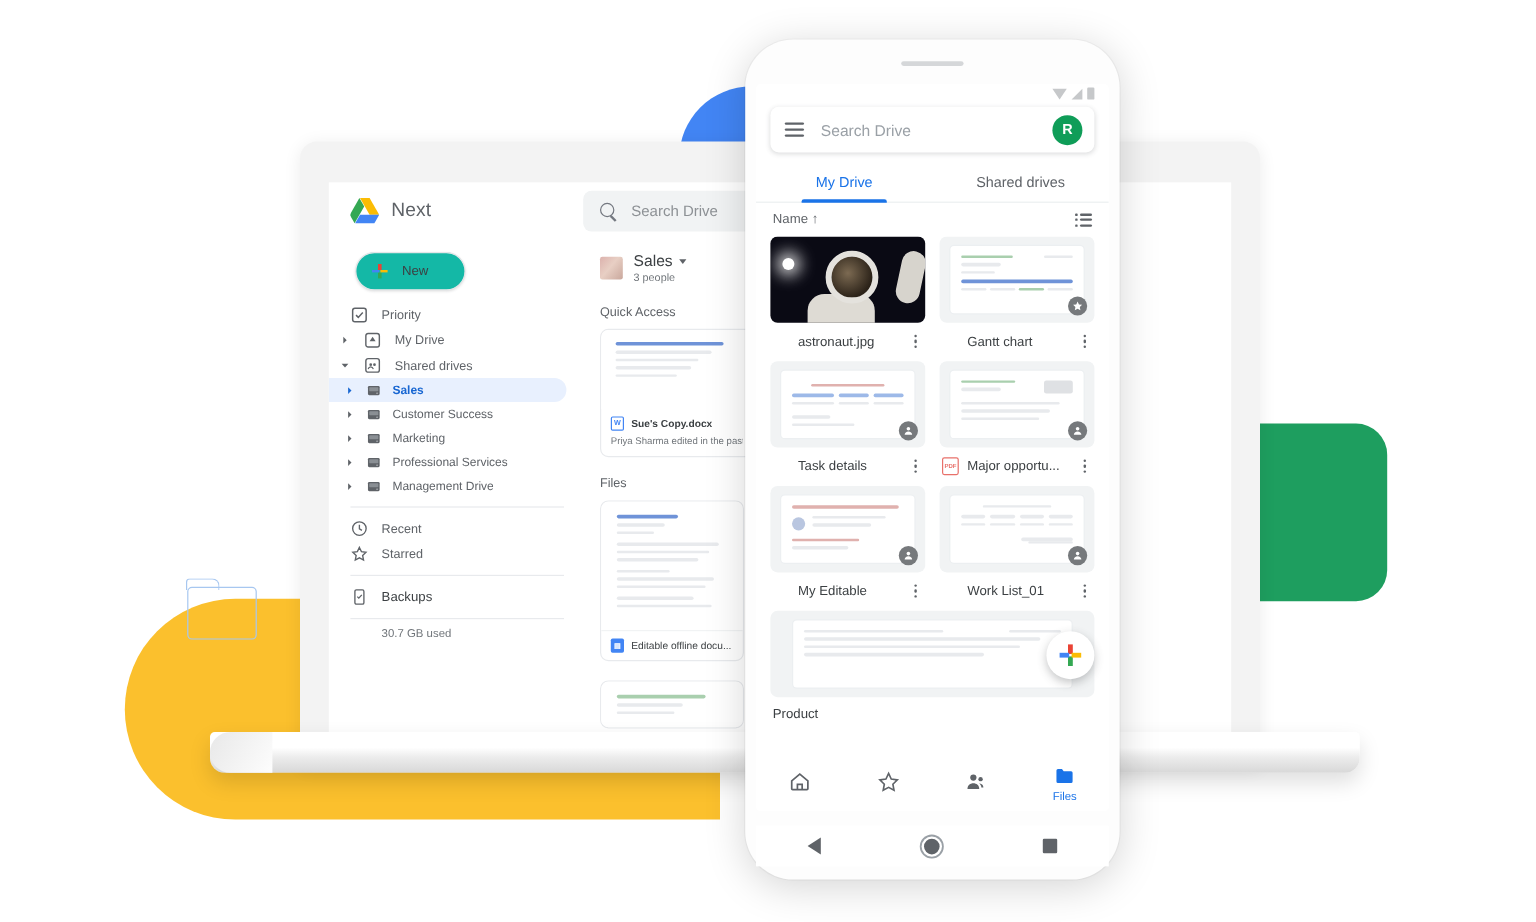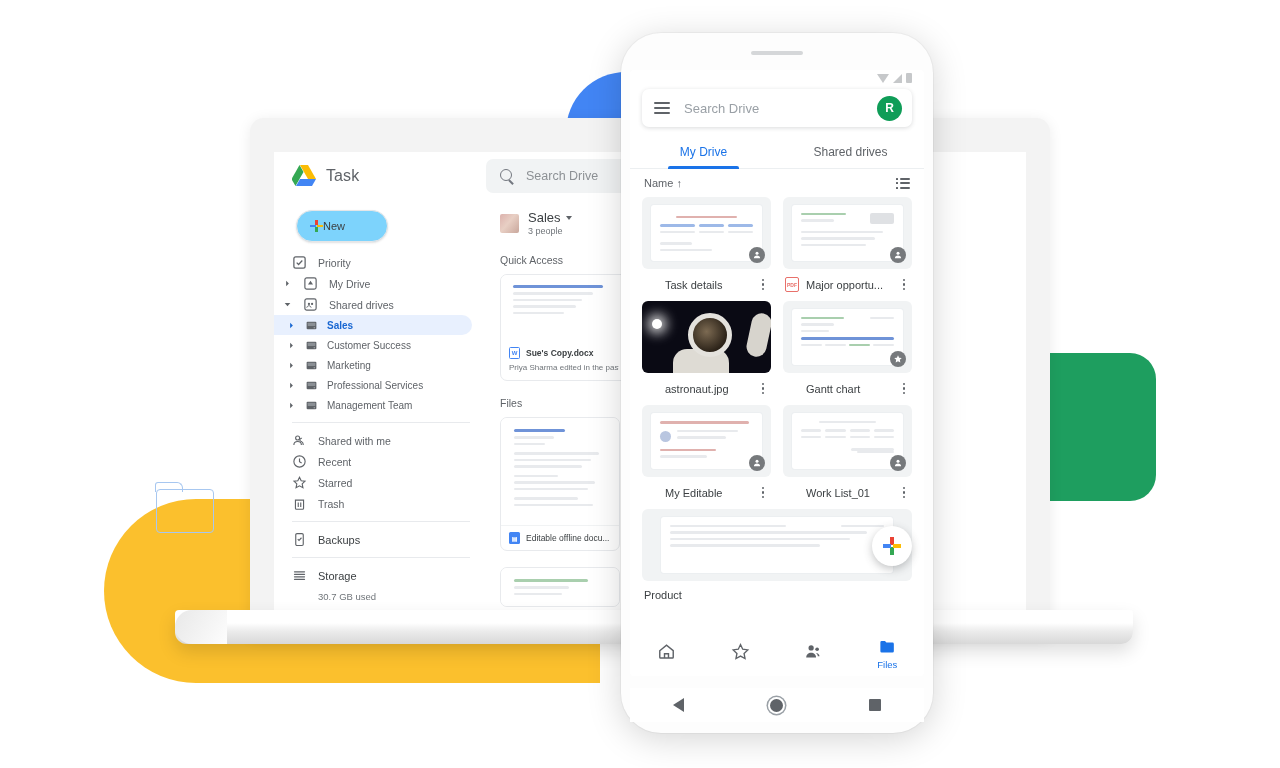--- a/index.html
+++ b/index.html
@@ -86,23 +86,23 @@
     border:1.6px solid #747880; border-radius:50%; }
   .mag::after { content:""; position:absolute; left:9px; top:9.5px; width:6px; height:1.6px;
     background:#747880; transform:rotate(45deg); transform-origin:left center; }
 
   #drive-body { flex:1; display:flex; min-height:0; }
 
   
   #drive-sidebar { width:212px; flex:0 0 212px; padding-top:6px; }
   #new-button {
     width:92px; height:32px; margin:4px 0 10px 22px;
-    border:1px solid #e4e6e8; border-radius:17px; background:#7dd3fc;
+    border:1px solid #e4e6e8; border-radius:17px; background:#14b8a6;
     box-shadow:0 1px 2px rgba(60,64,67,.16);
-    display:flex; align-items:center; gap:0; padding-left:13px;
+    display:flex; align-items:center; gap:12px; padding-left:13px;
   }
   #new-label { font-size:11px; color:#3c4043; }
   .gplus { width:13px; height:13px; position:relative; flex:0 0 13px; }
   .gplus i { position:absolute; display:block; }
   .gplus i:nth-child(1){ left:5.2px; top:0; width:2.6px; height:5.6px; background:#ea4335; }
   .gplus i:nth-child(2){ left:5.2px; top:7.4px; width:2.6px; height:5.6px; background:#34a853; }
   .gplus i:nth-child(3){ left:0; top:5.2px; width:5.6px; height:2.6px; background:#4285f4; }
   .gplus i:nth-child(4){ left:7.4px; top:5.2px; width:5.6px; height:2.6px; background:#fbbc04; }
 
   .nav-item {
@@ -289,21 +289,21 @@
             <div id="drive-brand">
               <span class="drive-logo">
                 <svg viewBox="0 0 24 22" width="24" height="22">
                   <path d="M8 0 L16 0 L24 14 L16 14 Z" fill="#fbbc04"></path>
                   <path d="M8 0 L0 14 L8 14 L16 0 Z" fill="#34a853" opacity="0"></path>
                   <path d="M8 0 L0 14 L4 21 L12 7 Z" fill="#34a853" transform="translate(-0.5,0)"></path>
                   <path d="M8 0 L16 14 L8 14 L4 7 Z" fill="#4285f4" opacity="0"></path>
                   <path d="M4 21 L20 21 L24 14 L8 14 Z" fill="#4285f4"></path>
                 </svg>
               </span>
-              <span id="drive-brand-text">Task</span>
+              <span id="drive-brand-text">Next</span>
             </div>
             <div id="drive-search">
               <span class="mag"></span>
               <span id="drive-search-text">Search Drive</span>
             </div>
           </div>
 
           <div id="drive-body">
 
             <div id="drive-sidebar">
@@ -429,88 +429,60 @@
                       <path d="M3 1 L7 5 L3 9 Z" fill="#5f6368"></path>
                     </svg>
                 </span>
                 <span class="ico">
                   <svg viewBox="0 0 24 24">
                       <rect x="3" y="5" width="18" height="14" rx="2" fill="#5f6368"></rect>
                       <rect x="5" y="7" width="14" height="6" rx="1" fill="#8a8f94"></rect>
                       <circle cx="17" cy="16" r="1" fill="#dadce0"></circle>
                     </svg>
                 </span>
-                <span class="clip">Management Team</span>
+                <span class="clip">Management Drive</span>
               </div>
 
               <div class="nav-divider"></div>
 
-              <div class="nav-item">
-                <span class="ico">
-                  <svg viewBox="0 0 24 24" fill="none" stroke="#5f6368" stroke-width="1.8">
-                      <circle cx="9" cy="8" r="3.2"></circle>
-                      <path d="M3 19c0-3.3 2.7-5.5 6-5.5s6 2.2 6 5.5"></path>
-                      <path d="M16 8.5a2.6 2.6 0 100 5"></path>
-                      <path d="M18 19c0-2.4-.9-4-2.3-4.8"></path>
-                    </svg>
-                </span>
-                <span>Shared with me</span>
-              </div>
 
               <div class="nav-item">
                 <span class="ico">
                   <svg viewBox="0 0 24 24" fill="none" stroke="#5f6368" stroke-width="1.8">
                       <circle cx="12" cy="12" r="9"></circle>
                       <path d="M12 7v5.4l3.4 2"></path>
                     </svg>
                 </span>
                 <span>Recent</span>
               </div>
 
               <div class="nav-item">
                 <span class="ico">
                   <svg viewBox="0 0 24 24" fill="none" stroke="#5f6368" stroke-width="1.8">
                       <path d="M12 3.5l2.7 5.6 6.1.8-4.5 4.3 1.2 6.1L12 17.4l-5.5 2.9 1.2-6.1L3.2 9.9l6.1-.8z"></path>
                     </svg>
                 </span>
                 <span>Starred</span>
               </div>
 
-              <div class="nav-item">
-                <span class="ico">
-                  <svg viewBox="0 0 24 24" fill="none" stroke="#5f6368" stroke-width="1.8">
-                      <path d="M5.5 6.5h13v13a1.6 1.6 0 01-1.6 1.6H7.1a1.6 1.6 0 01-1.6-1.6z"></path>
-                      <path d="M10 10.5v7M14 10.5v7"></path>
-                    </svg>
-                </span>
-                <span>Trash</span>
-              </div>
 
               <div class="nav-divider"></div>
 
               <div class="nav-item strong">
                 <span class="ico">
                   <svg viewBox="0 0 24 24" fill="none" stroke="#5f6368" stroke-width="1.8">
                       <rect x="6" y="2.5" width="12" height="19" rx="2"></rect>
                       <path d="M9.2 11.5l2 2 4-4.3"></path>
                     </svg>
                 </span>
                 <span>Backups</span>
               </div>
 
               <div class="nav-divider"></div>
 
-              <div class="nav-item strong">
-                <span class="ico">
-                  <svg viewBox="0 0 24 24" stroke="#5f6368" stroke-width="2" stroke-linecap="round">
-                      <path d="M4 6h16M4 10h16M4 14h16M4 18h16"></path>
-                    </svg>
-                </span>
-                <span>Storage</span>
-              </div>
               <div id="storage-used">30.7 GB used</div>
             </div>
 
             <div id="drive-main">
 
               <div id="folder-head">
                 <div id="folder-thumb"></div>
                 <div>
                   <div style="display:flex;align-items:center;">
                     <span id="folder-name">Sales</span>
@@ -710,89 +682,20 @@
               <b></b>
               <u></u>
             </span>
         </span>
       </div>
 
       <div id="phone-grid">
 
         <div class="pg-row">
           <div class="pg-card">
-            <div class="pg-thumb">
-              <div class="pg-doc">
-                <div class="ln red" style="width:66%;margin:3px auto 6px"></div>
-                <div style="display:flex;gap:4px;">
-                  <div class="ln blue" style="flex:1.4"></div>
-                    <div class="ln blue" style="flex:1"></div>
-                    <div class="ln blue" style="flex:1"></div>
-                </div>
-                <div style="display:flex;gap:4px;">
-                  <div class="ln" style="flex:1.4"></div>
-                    <div class="ln" style="flex:1"></div>
-                    <div class="ln" style="flex:1"></div>
-                </div>
-                <div class="ln" style="width:34%;margin-top:5px"></div>
-                <div class="ln" style="width:56%"></div>
-              </div>
-              <span class="pg-badge-circle">
-                <svg viewBox="0 0 24 24">
-                    <circle cx="12" cy="8" r="3.6"></circle>
-                    <path d="M4.5 20c0-4 3.4-6.6 7.5-6.6s7.5 2.6 7.5 6.6z"></path>
-                  </svg>
-              </span>
-            </div>
-            <div class="pg-name-row">
-              <span class="pg-badge wordfill">W</span>
-              <span class="pg-name">Task details</span>
-              <span class="kebab">
-                  <i></i>
-                  <i></i>
-                  <i></i>
-                </span>
-            </div>
-          </div>
-
-          <div class="pg-card">
-            <div class="pg-thumb">
-              <div class="pg-doc">
-                <div style="display:flex;justify-content:space-between;align-items:flex-start;">
-                  <div style="flex:1">
-                    <div class="ln green" style="width:72%"></div>
-                    <div class="ln" style="width:52%"></div>
-                  </div>
-                  <div style="width:24px;height:11px;background:#dfe1e4;border-radius:2px;margin-left:6px"></div>
-                </div>
-                <div class="ln" style="width:88%;margin-top:5px"></div>
-                <div class="ln" style="width:80%"></div>
-                <div class="ln" style="width:70%"></div>
-              </div>
-              <span class="pg-badge-circle">
-                <svg viewBox="0 0 24 24">
-                    <circle cx="12" cy="8" r="3.6"></circle>
-                    <path d="M4.5 20c0-4 3.4-6.6 7.5-6.6s7.5 2.6 7.5 6.6z"></path>
-                  </svg>
-              </span>
-            </div>
-            <div class="pg-name-row">
-              <span class="pg-badge pdf" style="background:#fff;border:1.3px solid #e8706a;color:#e8706a;font-size:5px;">PDF</span>
-              <span class="pg-name">Major opportu...</span>
-              <span class="kebab">
-                  <i></i>
-                  <i></i>
-                  <i></i>
-                </span>
-            </div>
-          </div>
-        </div>
-
-        <div class="pg-row">
-          <div class="pg-card">
             <div class="pg-thumb" id="astro-thumb">
               <span class="sun"></span>
               <span class="arm"></span>
               <span class="suit"></span>
               <span class="helmet"></span>
             </div>
             <div class="pg-name-row">
               <span class="pg-badge img">
                 <svg viewBox="0 0 14 14" width="11" height="11">
                     <path d="M1 11l3.4-4.6L7 9.4 9.6 5.2 13 11z" fill="#fff"></path>
@@ -830,20 +733,89 @@
                   </svg>
               </span>
             </div>
             <div class="pg-name-row">
               <span class="pg-badge sheets">
                 <svg viewBox="0 0 14 14" width="10" height="10">
                     <path d="M6 2h2v4h4v2H8v4H6V8H2V6h4z" fill="#fff"></path>
                   </svg>
               </span>
               <span class="pg-name">Gantt chart</span>
+              <span class="kebab">
+                  <i></i>
+                  <i></i>
+                  <i></i>
+                </span>
+            </div>
+          </div>
+        </div>
+
+        <div class="pg-row">
+          <div class="pg-card">
+            <div class="pg-thumb">
+              <div class="pg-doc">
+                <div class="ln red" style="width:66%;margin:3px auto 6px"></div>
+                <div style="display:flex;gap:4px;">
+                  <div class="ln blue" style="flex:1.4"></div>
+                    <div class="ln blue" style="flex:1"></div>
+                    <div class="ln blue" style="flex:1"></div>
+                </div>
+                <div style="display:flex;gap:4px;">
+                  <div class="ln" style="flex:1.4"></div>
+                    <div class="ln" style="flex:1"></div>
+                    <div class="ln" style="flex:1"></div>
+                </div>
+                <div class="ln" style="width:34%;margin-top:5px"></div>
+                <div class="ln" style="width:56%"></div>
+              </div>
+              <span class="pg-badge-circle">
+                <svg viewBox="0 0 24 24">
+                    <circle cx="12" cy="8" r="3.6"></circle>
+                    <path d="M4.5 20c0-4 3.4-6.6 7.5-6.6s7.5 2.6 7.5 6.6z"></path>
+                  </svg>
+              </span>
+            </div>
+            <div class="pg-name-row">
+              <span class="pg-badge wordfill">W</span>
+              <span class="pg-name">Task details</span>
+              <span class="kebab">
+                  <i></i>
+                  <i></i>
+                  <i></i>
+                </span>
+            </div>
+          </div>
+
+          <div class="pg-card">
+            <div class="pg-thumb">
+              <div class="pg-doc">
+                <div style="display:flex;justify-content:space-between;align-items:flex-start;">
+                  <div style="flex:1">
+                    <div class="ln green" style="width:72%"></div>
+                    <div class="ln" style="width:52%"></div>
+                  </div>
+                  <div style="width:24px;height:11px;background:#dfe1e4;border-radius:2px;margin-left:6px"></div>
+                </div>
+                <div class="ln" style="width:88%;margin-top:5px"></div>
+                <div class="ln" style="width:80%"></div>
+                <div class="ln" style="width:70%"></div>
+              </div>
+              <span class="pg-badge-circle">
+                <svg viewBox="0 0 24 24">
+                    <circle cx="12" cy="8" r="3.6"></circle>
+                    <path d="M4.5 20c0-4 3.4-6.6 7.5-6.6s7.5 2.6 7.5 6.6z"></path>
+                  </svg>
+              </span>
+            </div>
+            <div class="pg-name-row">
+              <span class="pg-badge pdf" style="background:#fff;border:1.3px solid #e8706a;color:#e8706a;font-size:5px;">PDF</span>
+              <span class="pg-name">Major opportu...</span>
               <span class="kebab">
                   <i></i>
                   <i></i>
                   <i></i>
                 </span>
             </div>
           </div>
         </div>
 
         <div class="pg-row">

